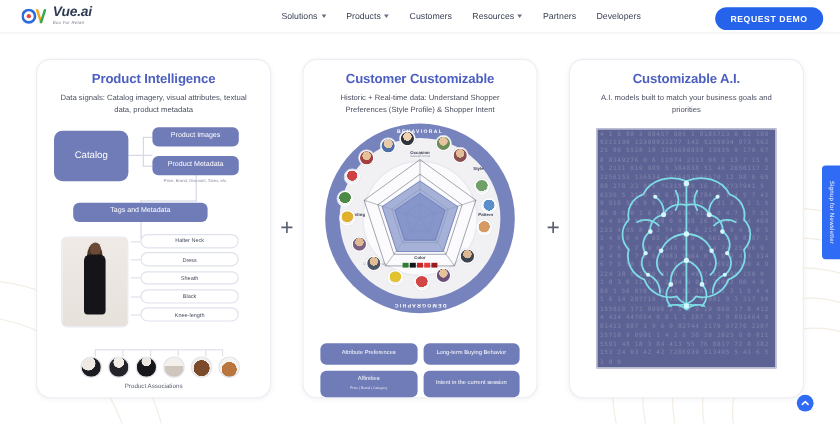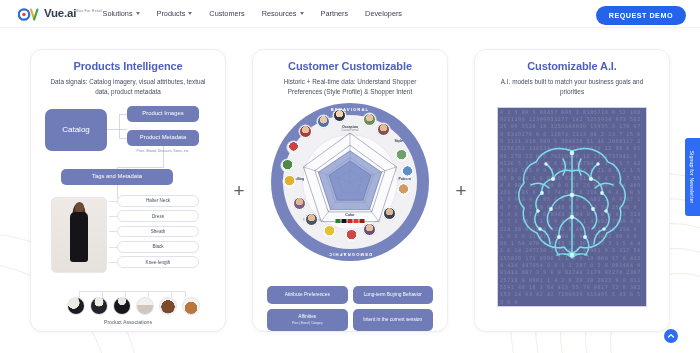--- a/index.html
+++ b/index.html
@@ -28,27 +28,27 @@
   
   .header {
     position: absolute; top: 0; left: 0; right: 0; height: 28px;
     background: #ffffff;
     display: flex; align-items: center;
     border-bottom: 1px solid #f0f0f2;
     z-index: 20;
   }
   .logo-wrap { display: flex; align-items: center; gap: 4px; margin-left: 18px; }
   .logo-mark { width: 22px; height: 13px; position: relative; flex: none; }
-  .logo-text-col { display: flex; flex-direction: row; line-height: 1; }
+  .logo-text-col { display: flex; flex-direction: column; line-height: 1; font-style: italic; }
   .logo-name {
     font-size: 11.5px; font-weight: 700; color: #2f3b52; letter-spacing: -.2px;
   }
   .logo-tag { font-size: 3.6px; color: #7b7f8c; letter-spacing: .25px; margin-top: 2px; }
 
-  .nav { display: flex; align-items: flex-start; gap: 17px; }
+  .nav { display: flex; align-items: flex-start; gap: 17px; margin-left: 158px; }
   .nav-item {
     font-size: 7.3px; color: #3b4254; display: flex; align-items: center; gap: 3px;
     cursor: pointer; white-space: nowrap;
   }
   .caret { width: 0; height: 0; border-left: 2.6px solid transparent;
            border-right: 2.6px solid transparent; border-top: 3px solid #6b7183; }
 
   .demo-btn {
     position: absolute; right: 14px; top: 6px;
     background: #2563eb; color: #fff;
@@ -303,21 +303,21 @@
         <span>Developers</span>
       </div>
     </div>
 
     <button class="demo-btn">REQUEST DEMO</button>
   </div>
 
   <div class="stage">
 
     <div class="panel">
-      <div class="panel-title">Products Intelligence</div>
+      <div class="panel-title">Product Intelligence</div>
       <div class="panel-sub">Data signals: Catalog imagery, visual attributes, textual data, product metadata</div>
 
       <div class="p1-body">
         <div class="connector" style="left:68px;top:24px;width:20px;height:1px;"></div>
         <div class="connector" style="left:80px;top:9px;width:1px;height:25px;"></div>
         <div class="connector" style="left:80px;top:9px;width:8px;height:1px;"></div>
         <div class="connector" style="left:80px;top:33px;width:8px;height:1px;"></div>
         <div class="connector" style="left:124px;top:41px;width:1px;height:22px;"></div>
         <div class="connector" style="left:78px;top:62px;width:47px;height:1px;"></div>
         <div class="connector" style="left:78px;top:62px;width:1px;height:4px;"></div>

